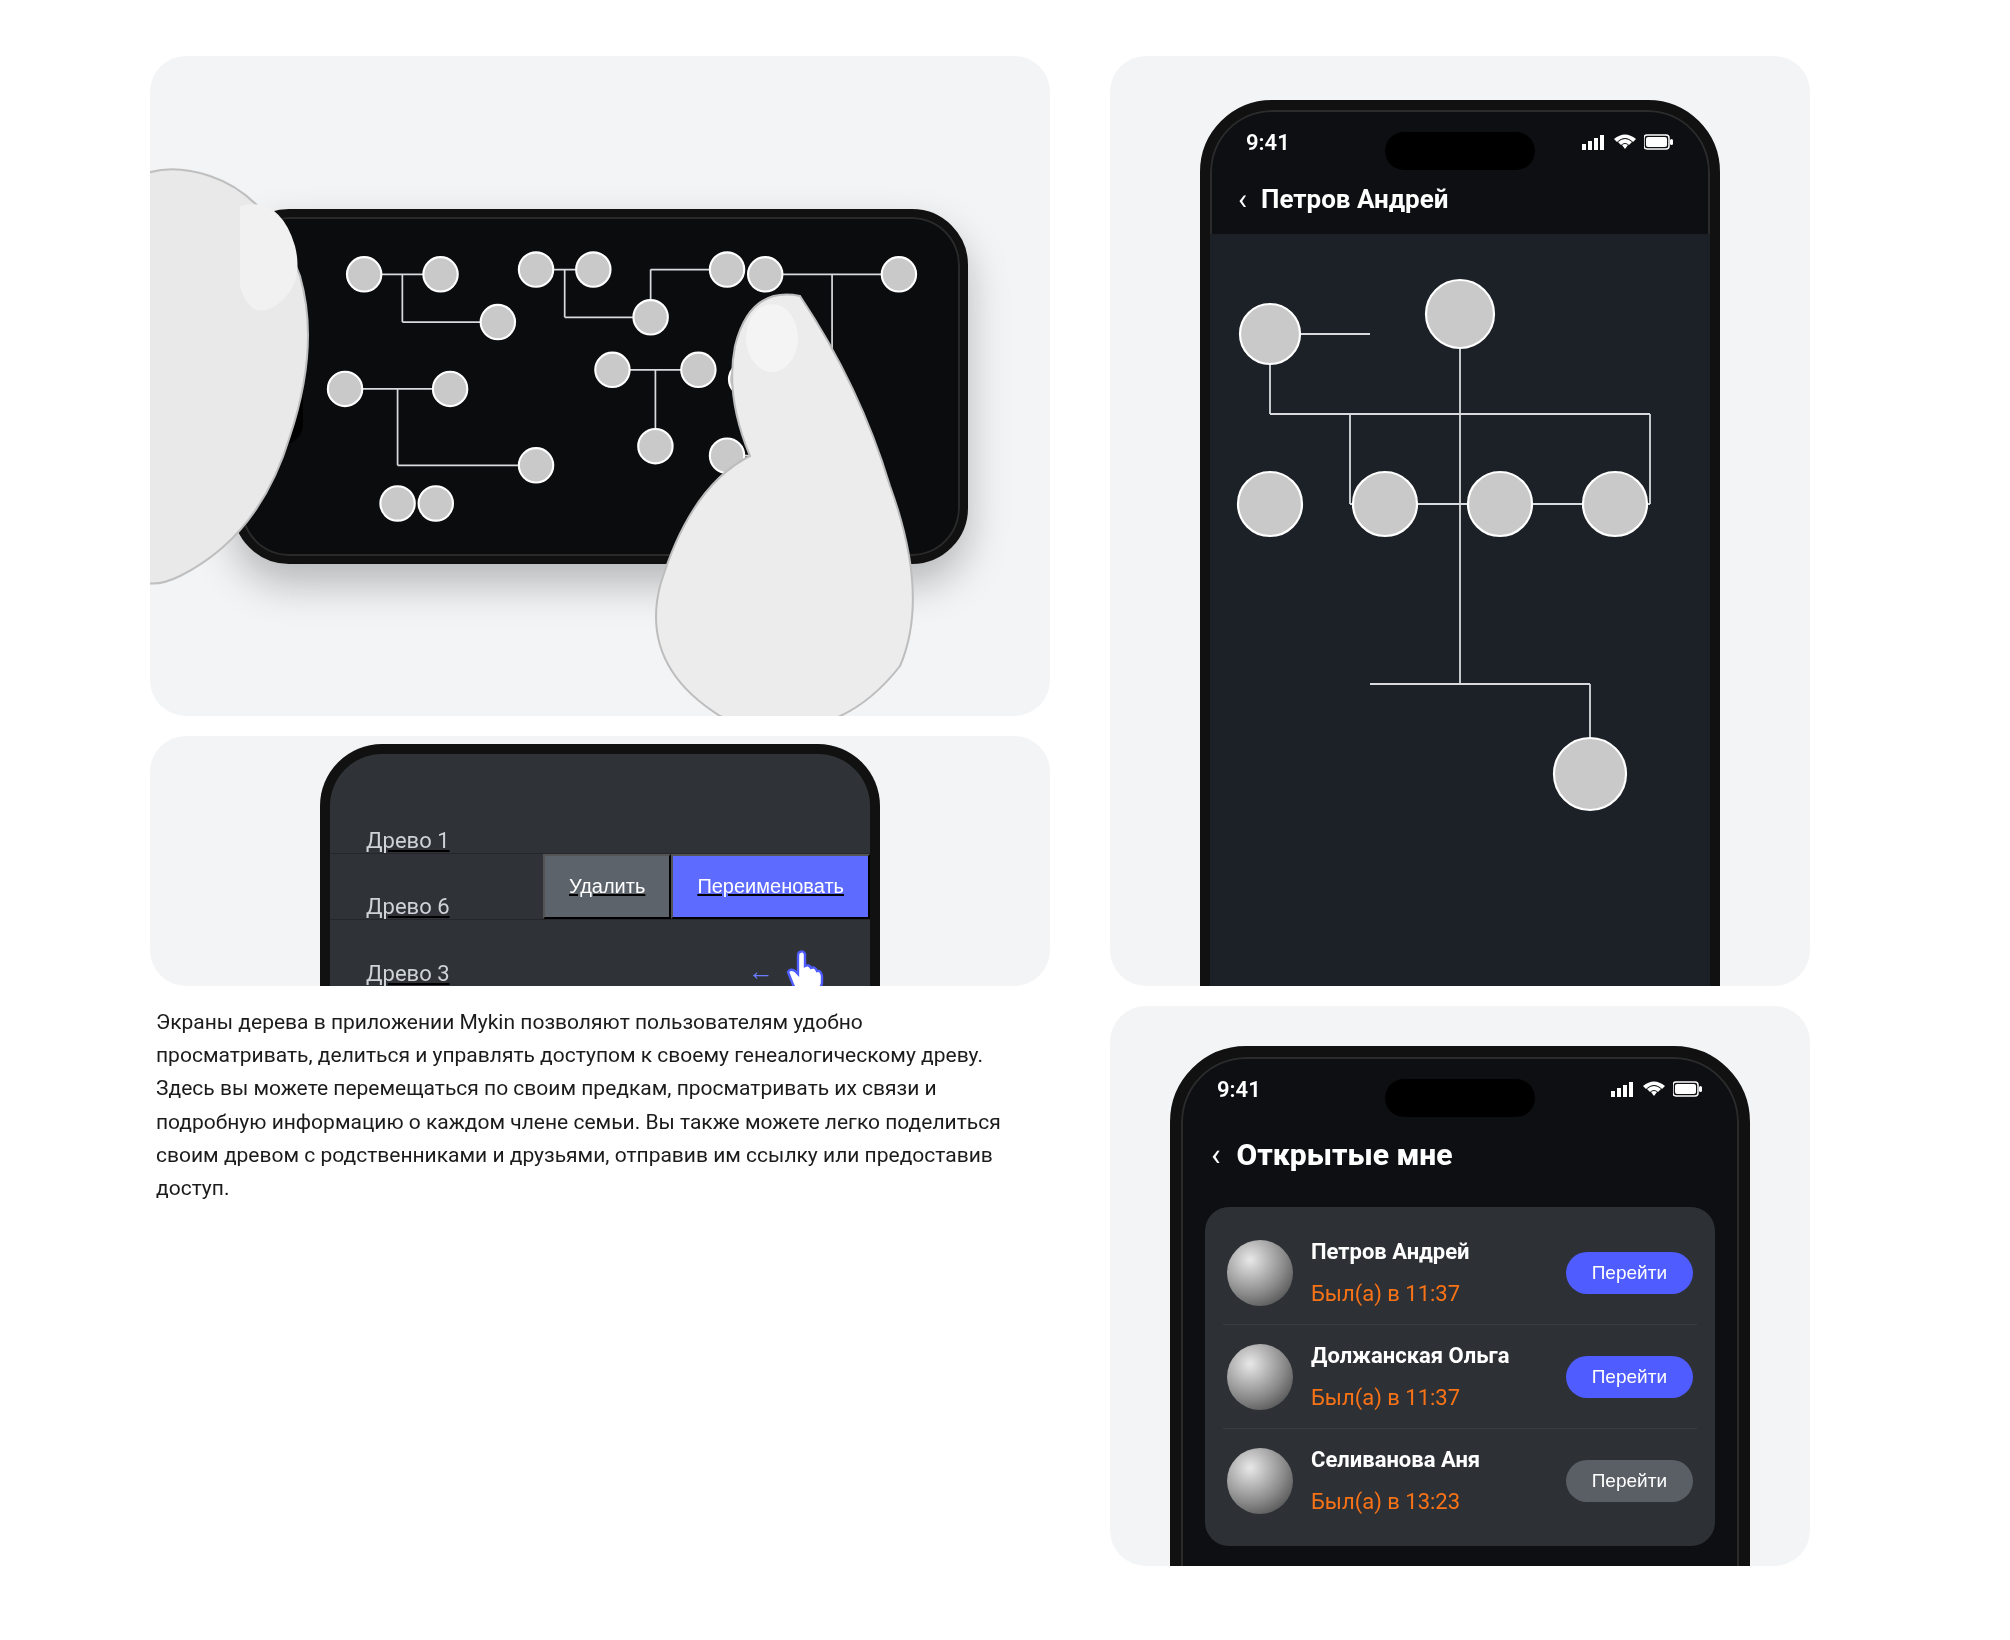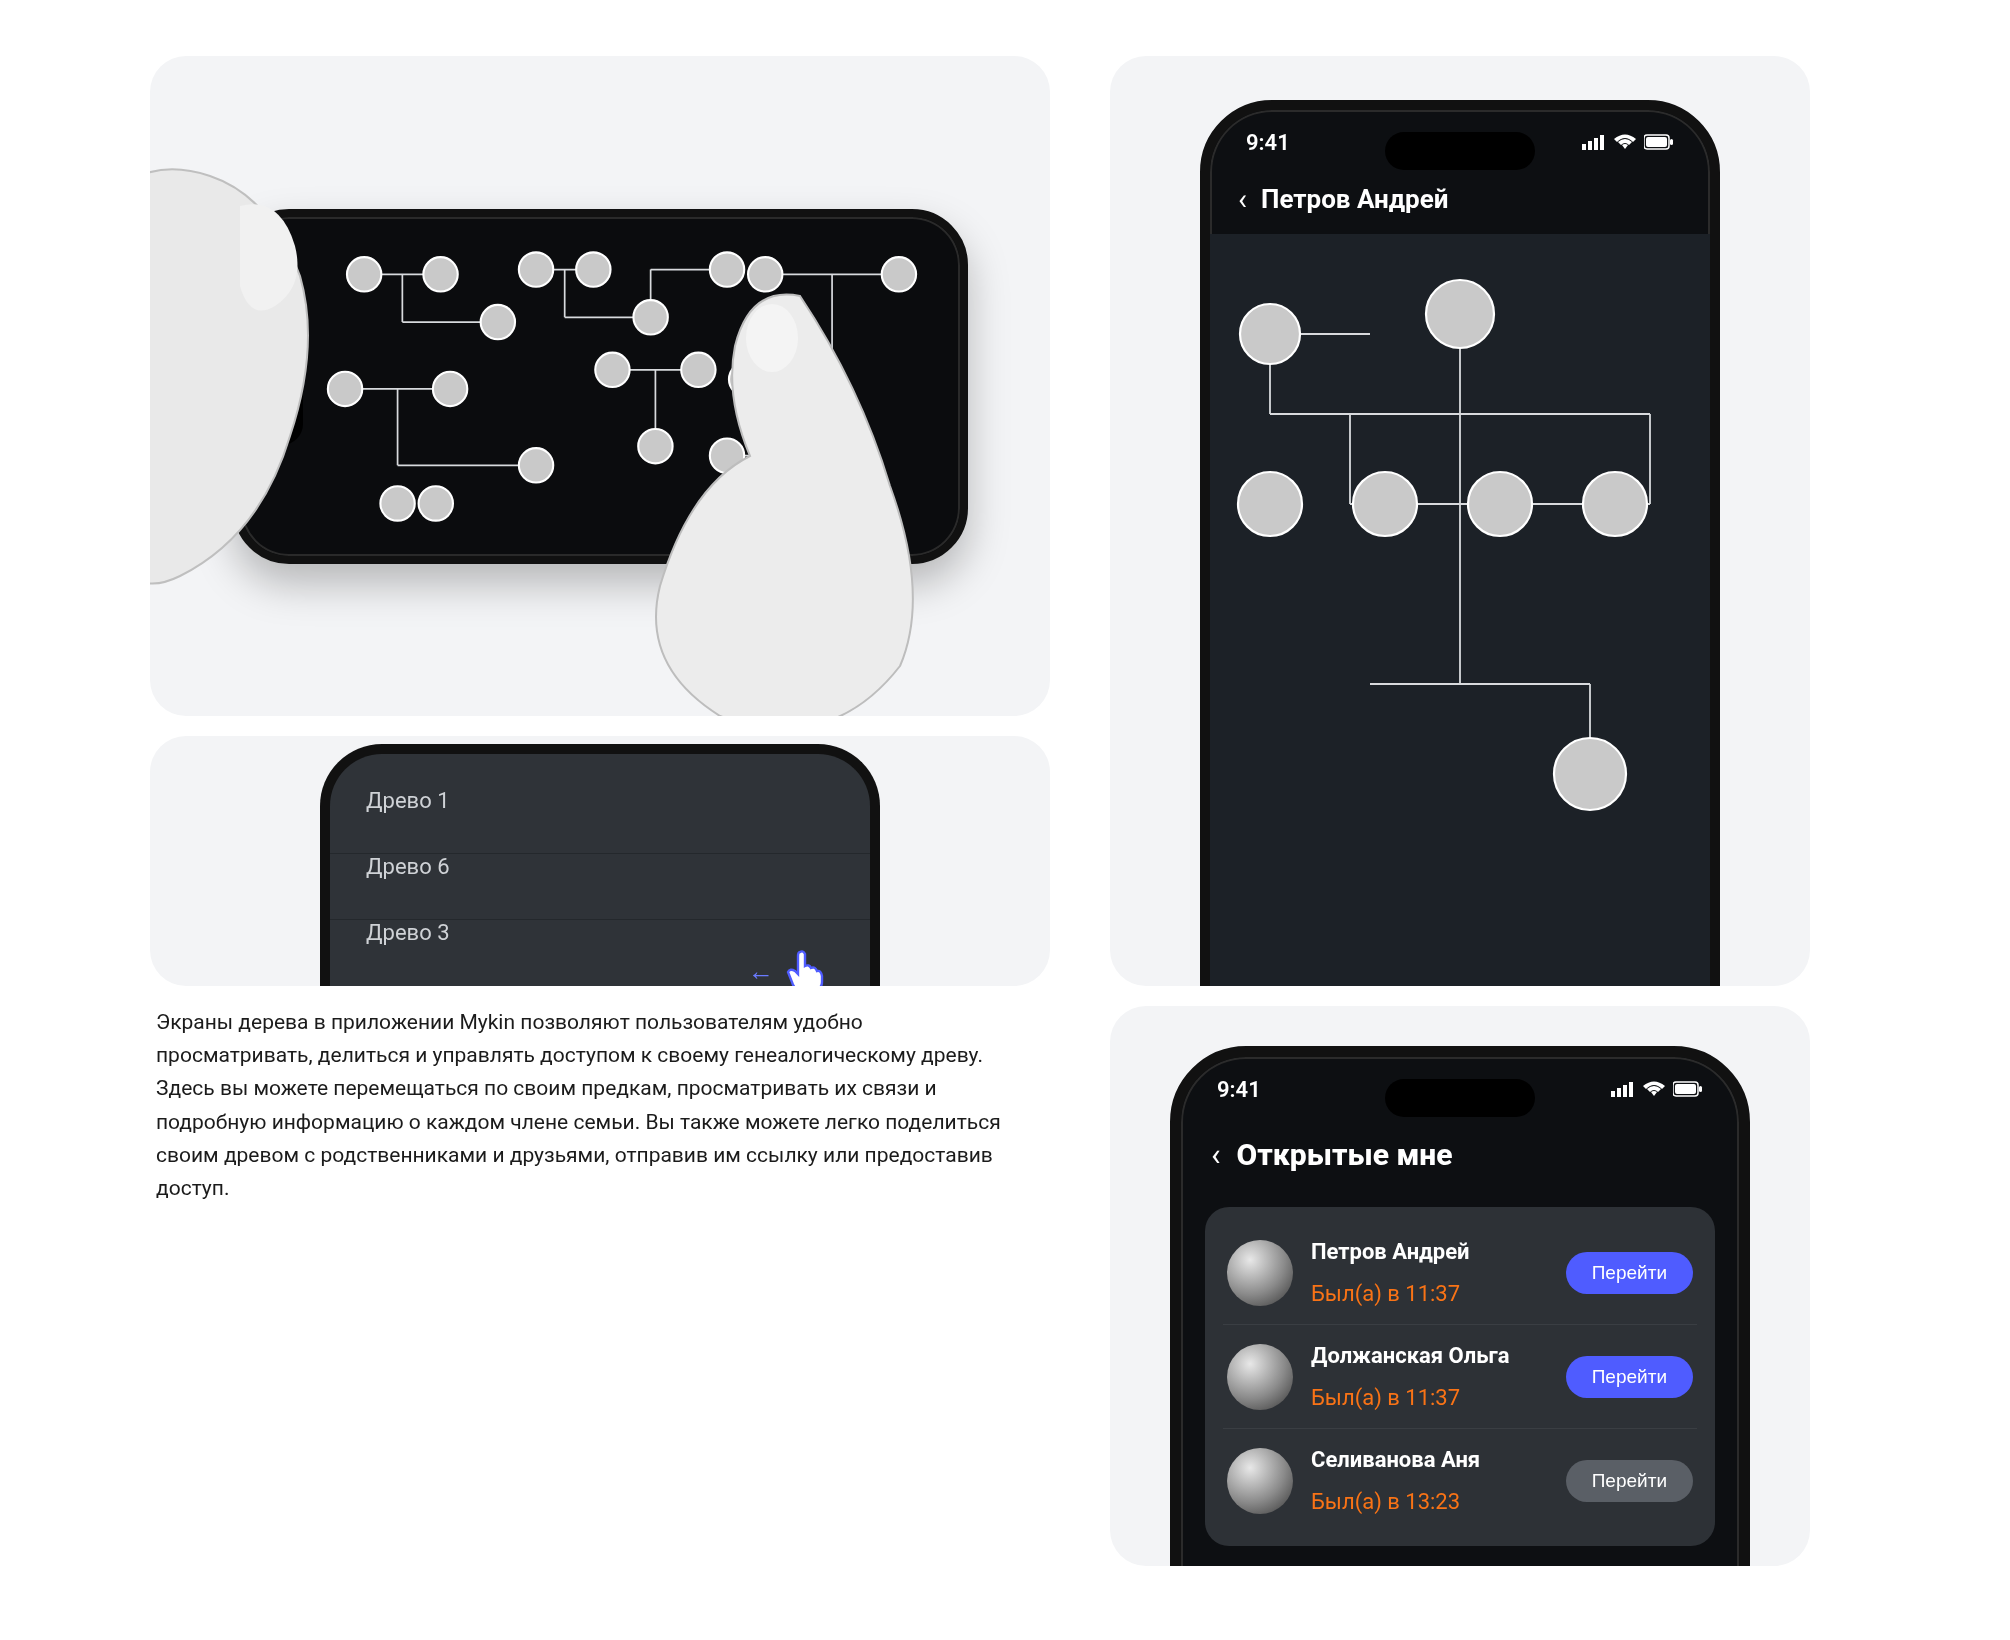--- a/index.html
+++ b/index.html
@@ -87,22 +87,22 @@
   
   .panel3 { grid-column: 1; grid-row: 2; display:flex; align-items:flex-end; justify-content:center; padding-top:30px; }
   .phone-top {
     width: 560px; background:#2f3338;
     border: 10px solid #111; border-bottom:none;
     border-radius: 62px 62px 0 0;
     padding-top: 34px;
     position:relative;
   }
   .row {
-    height: 66px; display:flex; align-items:flex-start;
-    border-bottom:1px solid #24282c; position:relative;
+    height: 66px; display:flex; align-items:flex-end;
+    border-bottom:1px solid #24282c; position:relative;text-decoration:underline;
   }
   .row .lbl { color:#cfd2d6; font-size:22px; padding-left:36px; flex:1; }
   .row .swipe-actions { display:flex; height:100%; }
   .row .act { display:flex; align-items:center; justify-content:center; font-size:20px; color:#fff; padding:0 24px; }
   .act.delete { background:#5d636a; }
   .act.rename { background:#5d6bff; }
   .swipe-hint {
     position:absolute; right:44px; bottom:-10px;
     display:flex; align-items:center; gap:6px;
   }
@@ -266,20 +266,24 @@
     </div>
   </div>
 
   <div class="card panel3">
     <div class="phone-top">
       <div class="row">
         <span class="lbl">Древо 1</span>
       </div>
       <div class="row">
         <span class="lbl">Древо 6</span>
+        <div class="swipe-actions">
+          <button class="act delete">Удалить</button>
+          <button class="act rename">Переименовать</button>
+        </div>
       </div>
       <div class="row" style="border-bottom:none;">
         <span class="lbl">Древо 3</span>
         <div class="swipe-hint">
           <span class="arrow">←</span>
           <span class="cursor-hand">
             <svg viewBox="0 0 46 46">
                 <path d="M20 6 Q23 4 25 8 V20 Q29 18 31 22 Q35 20 37 25 Q41 24 42 30 V36 Q42 44 32 44 H22 Q14 44 12 36 L8 26 Q10 22 15 25 L18 28 V10 Q18 6 20 6 Z" fill="#fff" stroke="#4f5cff" stroke-width="2.4"></path>
               </svg>
           </span>

